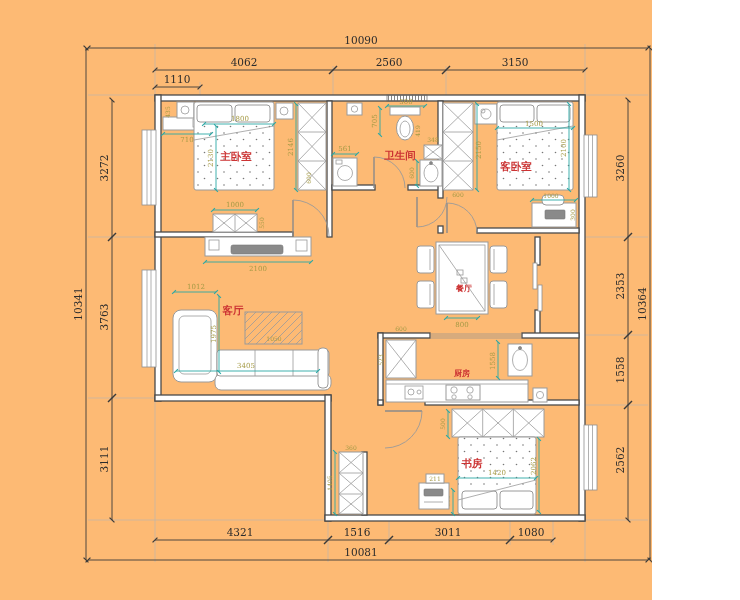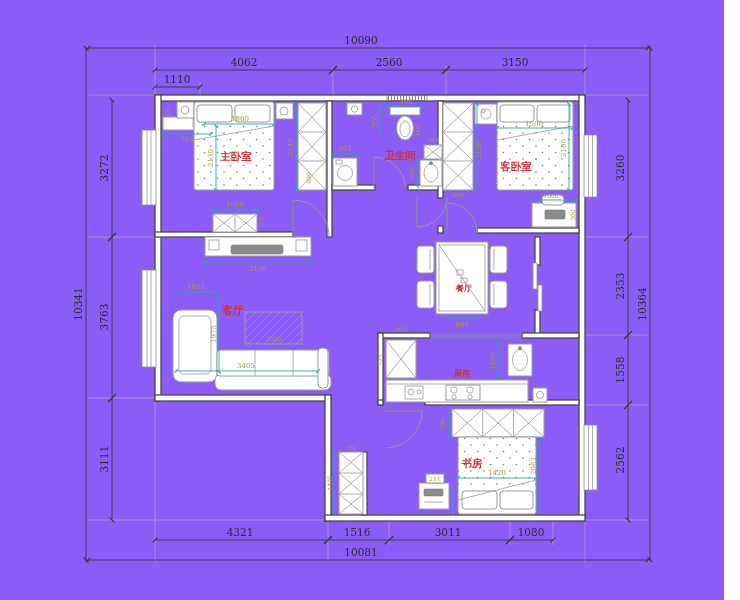--- a/index.html
+++ b/index.html
@@ -1,16 +1,16 @@
 <!DOCTYPE html>
 <html style="--dimline: #2ba8a5; --dimtext: #a59a45; --roomlabel: #cc3333; --wall: #4a4a4a; --furniture: #9a9a9a;"><head>
 <meta charset="utf-8">
 <style>
   html,body{margin:0;padding:0;background:#ffffff;}
-  #stage{position:relative;width:724px;height:600px;background:#8b5cf6;overflow:hidden;
+  #stage{position:relative;width:652px;height:600px;background:#fdba74;overflow:hidden;
          font-family:"DejaVu Sans",sans-serif;}
   svg{display:block}
   .od  { font:10.5px "DejaVu Serif", serif; fill:#2c2c2c; text-anchor:middle; }
   .dt  { font:7px  "DejaVu Serif", serif; fill:var(--dimtext,#a59a45); text-anchor:middle; }
   .dts { font:6px  "DejaVu Serif", serif; fill:var(--dimtext,#a59a45); text-anchor:middle; }
   .rl  { font:bold 10.5px "DejaVu Sans", sans-serif; fill:var(--roomlabel,#cc3333); text-anchor:middle; }
   .rls { font:bold 8px "DejaVu Sans", sans-serif; fill:var(--roomlabel,#cc3333); text-anchor:middle; }
   .wall { fill:#ffffff; stroke:var(--wall,#4a4a4a); stroke-width:1.3; }
   .ext  { stroke:#b5b5b5; stroke-width:0.6; }
   .odl  { stroke:#3a3a3a; stroke-width:0.9; }

